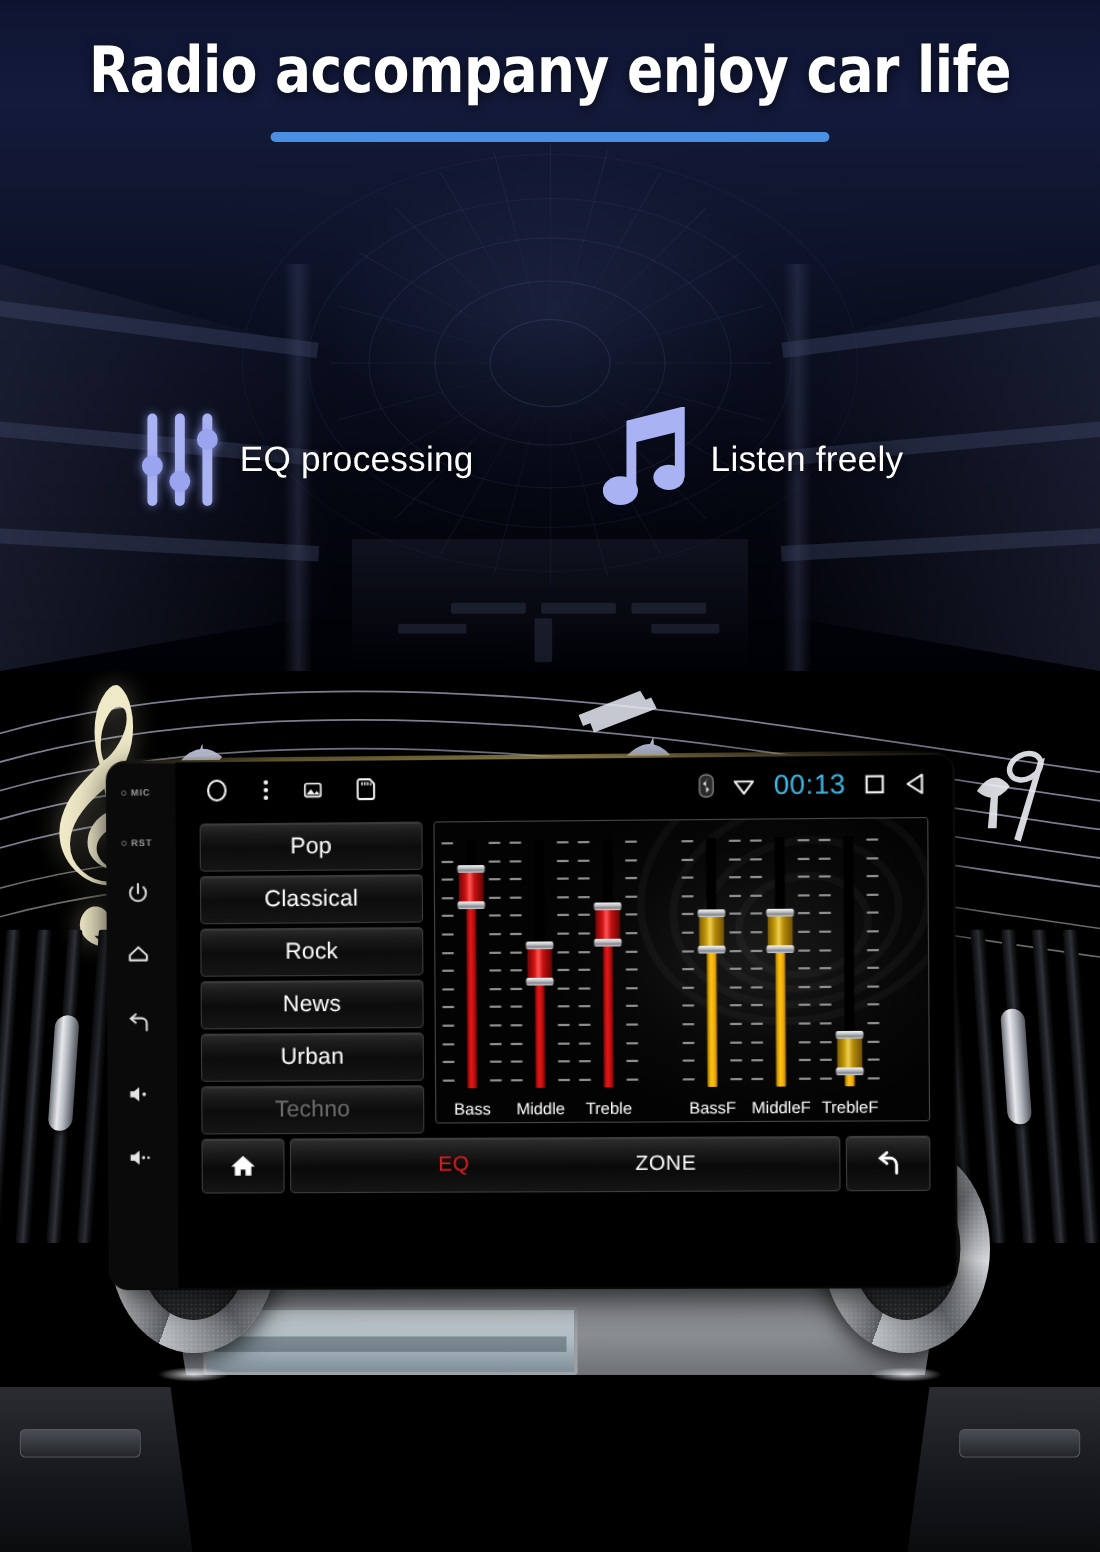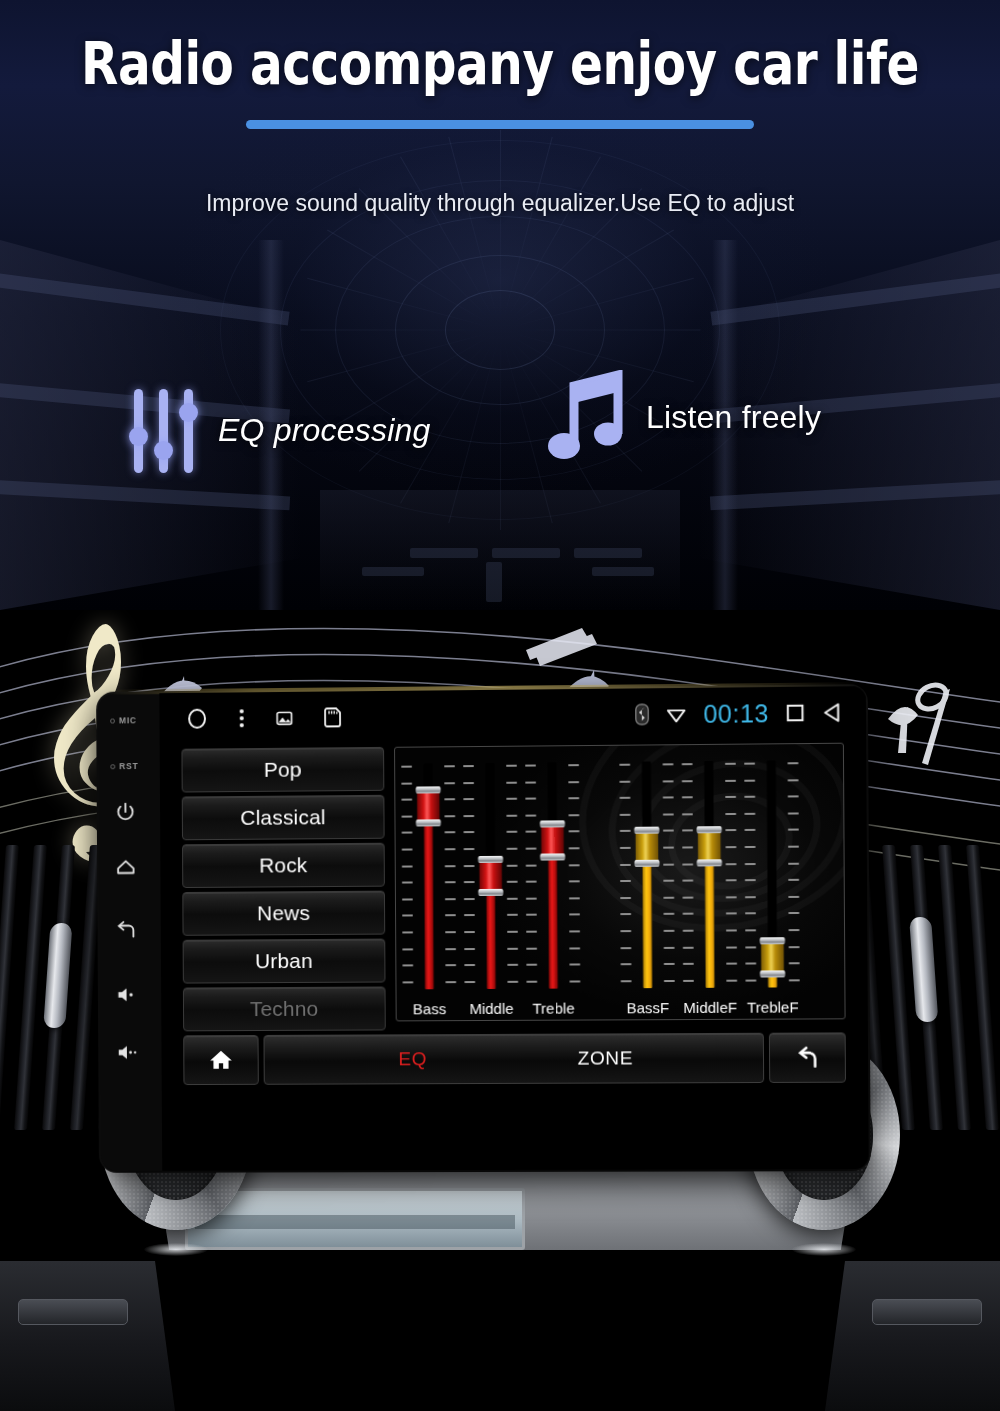--- a/index.html
+++ b/index.html
@@ -71,21 +71,21 @@
   .subtitle {
     position:absolute; left:0; top:183px; width:1000px; text-align:center;
     font-size:23px; line-height:40px; color:#e9ecf4; font-weight:400;
     text-shadow:0 1px 6px rgba(0,0,0,.8);
   }
   .subtitle .l2 { display:block; }
 
   
   .features { position:absolute; left:0; top:370px; width:1000px; height:120px; }
   .feat { position:absolute; display:flex; align-items:center; gap:18px; }
-  .feat.f1 { left:128px; top:13px;font-style:italic; }
+  .feat.f1 { left:128px; top:0; }
   .feat.f2 { left:548px; top:0;text-align:center; }
   .feat-label { font-size:32px; color:#ffffff; font-weight:400; letter-spacing:.2px; text-shadow:0 1px 8px rgba(0,0,0,.85); }
   .eq-icon { position:relative; width:72px; height:95px; }
   .eq-icon .trk { position:absolute; width:9px; border-radius:5px; background:#a9b2f2; box-shadow:0 0 9px rgba(150,162,245,.65); }
   .eq-icon .knb { position:absolute; width:19px; height:19px; border-radius:50%; background:#9aa4ef; box-shadow:0 0 10px rgba(150,162,245,.8); }
   .note-icon { width:80px; height:95px; position:relative; }
 
   
   .dash { position:absolute; left:0; top:610px; width:1000px; height:801px; overflow:hidden; background:#000; }
   .dash-bg { position:absolute; inset:0; background:#000; }
@@ -287,21 +287,20 @@
       <div class="seat" style="left:574px;bottom:52px;width:68px;height:10px"></div>
       <div class="seat" style="left:362px;bottom:34px;width:62px;height:9px"></div>
       <div class="seat" style="left:592px;bottom:34px;width:62px;height:9px"></div>
       <div class="seat" style="left:486px;bottom:8px;width:16px;height:40px"></div>
     </div>
 
     <div class="title">Radio accompany enjoy car life</div>
     <div class="title-rule"></div>
 
     <div class="subtitle">
-      <span>Improve sound quality through equalizer.Use EQ to adjust</span>
     </div>
 
     <div class="features">
       <div class="feat f1">
         <div class="eq-icon">
           <span class="trk" style="left:6px;  top:6px;  height:84px;"></span>
           <span class="knb" style="left:1px;  top:44px;"></span>
           <span class="trk" style="left:31px; top:6px;  height:84px;"></span>
           <span class="knb" style="left:26px; top:58px;"></span>
           <span class="trk" style="left:56px; top:6px;  height:84px;"></span>

